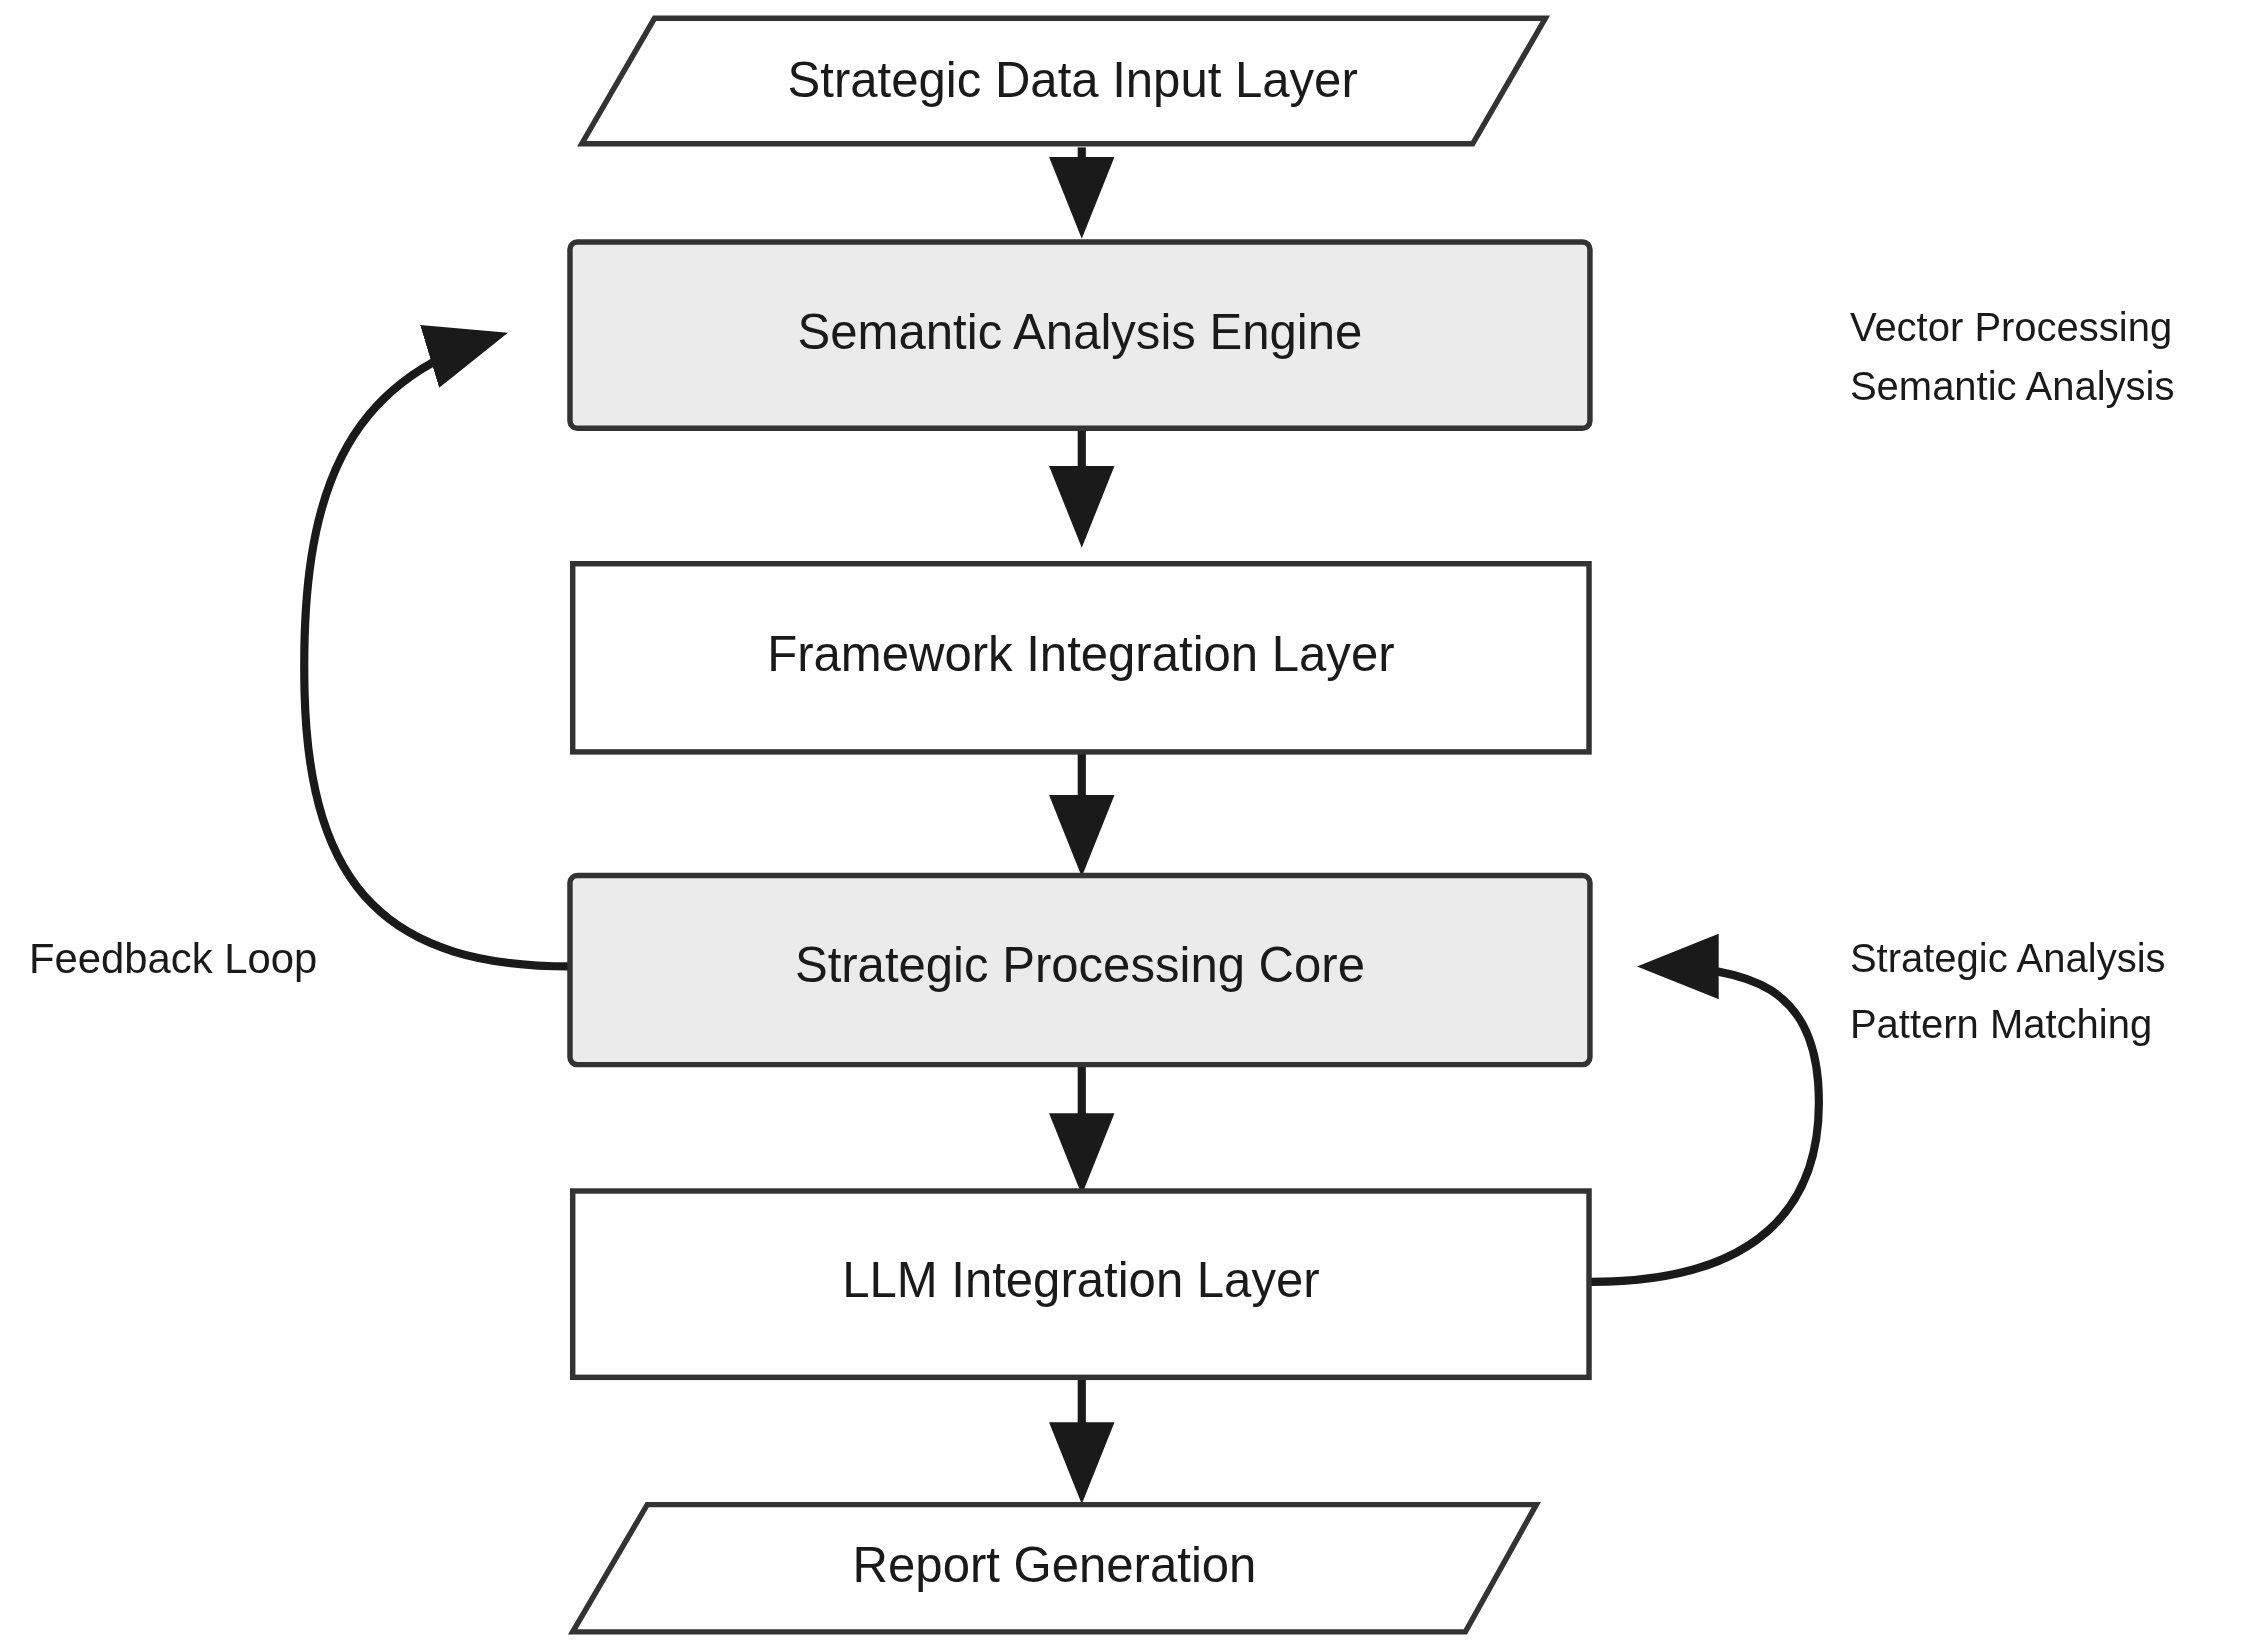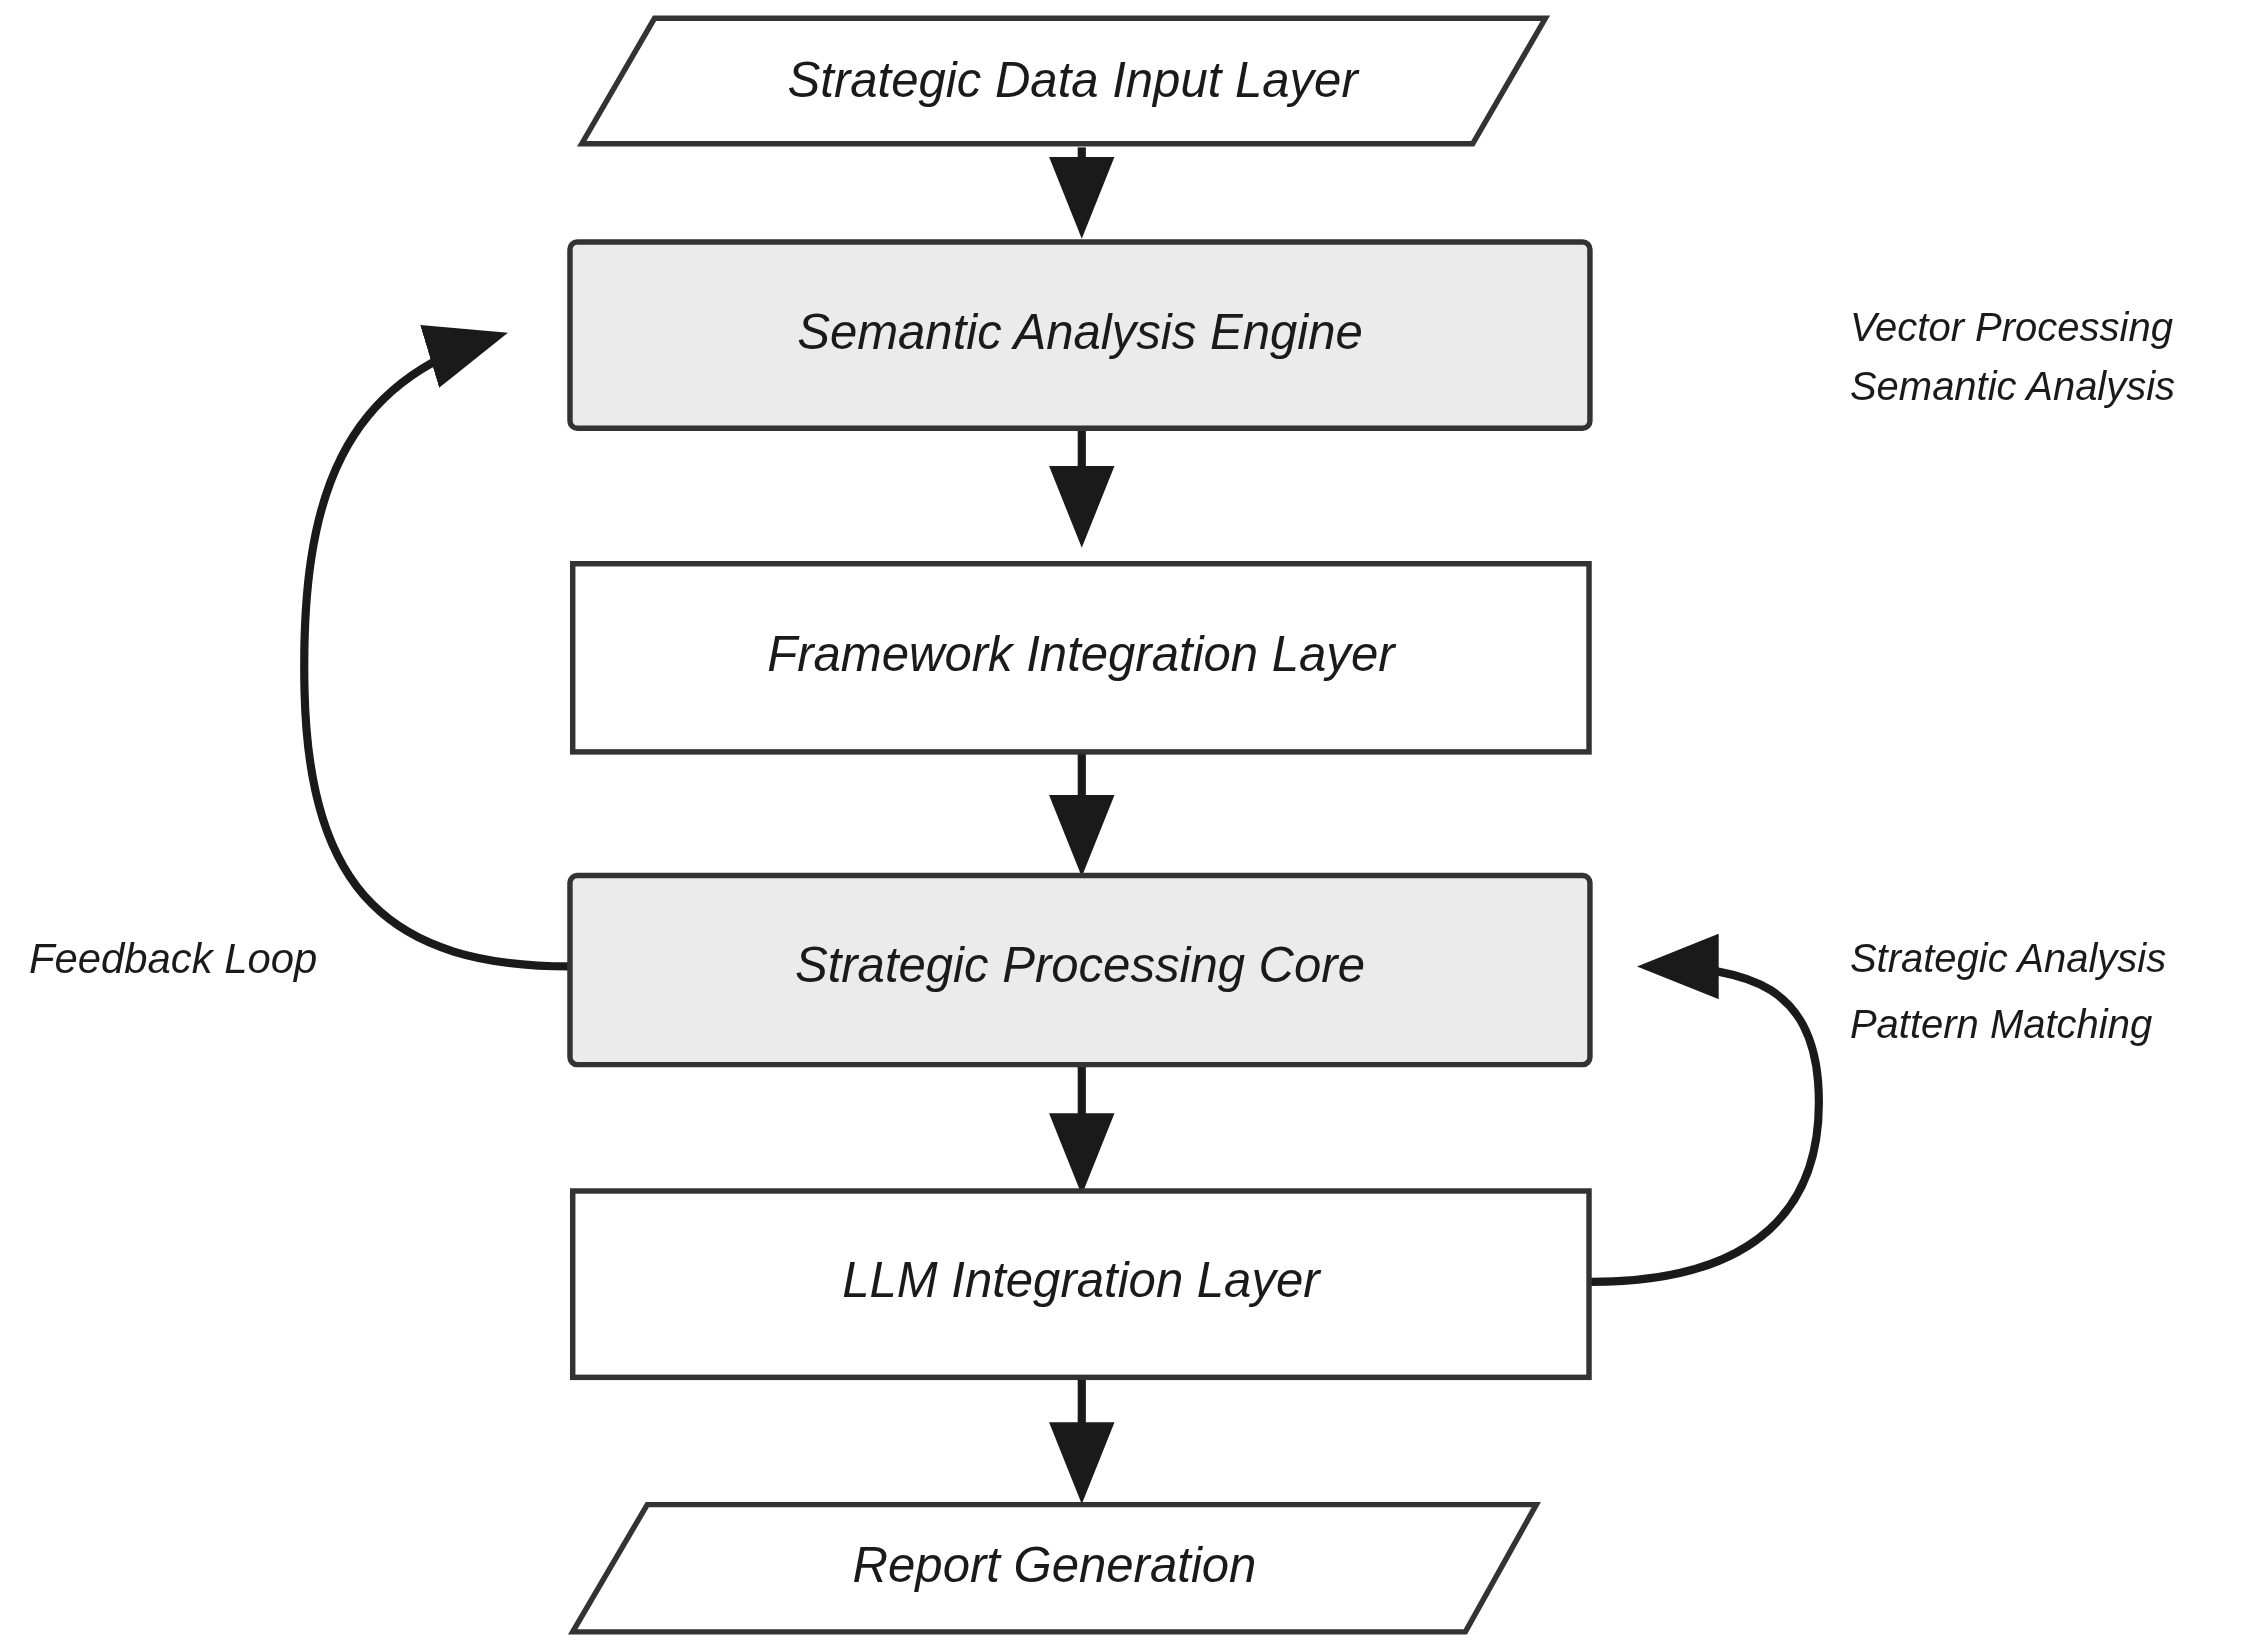--- a/index.html
+++ b/index.html
@@ -10,21 +10,20 @@
   body {
     width: 2249px;
     height: 1652px;
     font-family: "Liberation Sans", sans-serif;
     position: relative;
     overflow: hidden;
   }
   #diagram-root {
     position: absolute;
     inset: 0;
-    font-style: italic;
   }
   svg.flow {
     position: absolute;
     top: 0;
     left: 0;
     width: 2249px;
     height: 1652px;
   }
   .node-label {
     font-family: "Liberation Sans", sans-serif;

